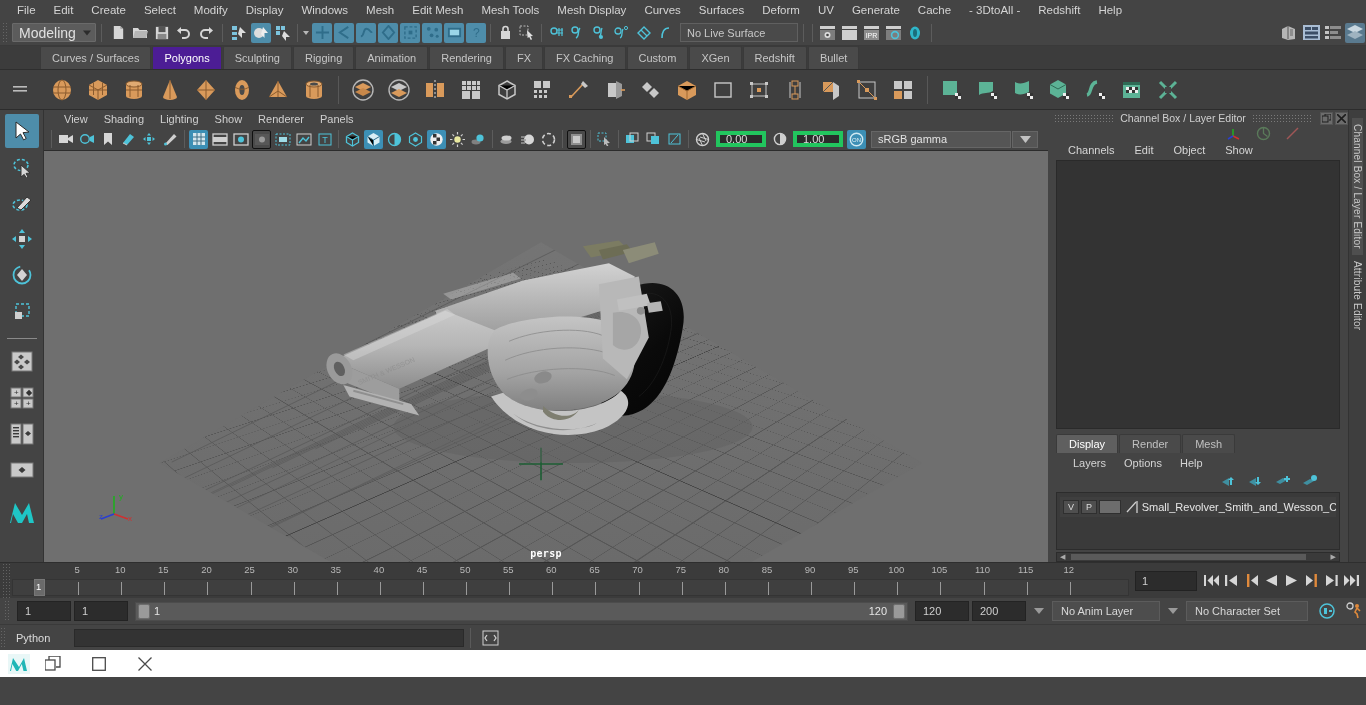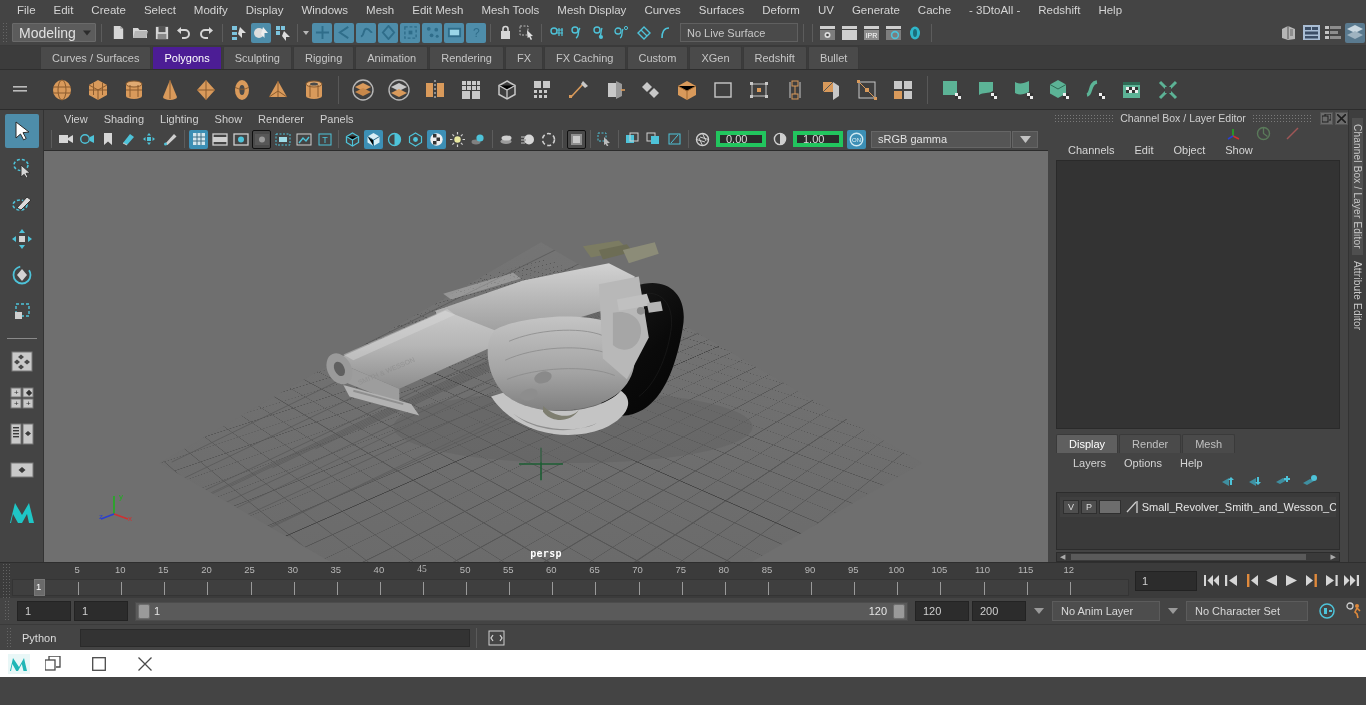--- a/index.html
+++ b/index.html
@@ -205,21 +205,21 @@
   .rangebar .lbl-l { position:absolute; left:18px; font-size:11px; color:#e5e5e5;}
   .rangebar .lbl-r { position:absolute; right:20px; font-size:11px; color:#e5e5e5;}
   .dropsel {
     height:20px; background:#4d4d4d; border:1px solid #5c5c5c; color:#d8d8d8; font-size:11px;
     display:flex; align-items:center; padding:0 8px;
   }
   .tri-down { width:0;height:0;border-left:5px solid transparent;border-right:5px solid transparent;
               border-top:6px solid #9a9a9a; margin:0 5px;}
 
   
-  .cmdline { height:26px; background:#444; display:flex; align-items:center; padding-left:6px; gap:6px; border-top:1px solid #3a3a3a;}
+  .cmdline { height:26px; background:#444; display:flex; align-items:center; gap:6px; border-top:1px solid #3a3a3a;}
   .cmd-label { font-size:11px; color:#dcdcdc; width:52px; }
   .cmd-input { width:390px; height:18px; background:#333; border:1px solid #2a2a2a;}
   .cmd-sep { width:1px; height:20px; background:#5a5a5a;}
   .cmd-out { flex:1; font-size:10.5px; color:#d8d8d8; padding-left:4px; font-family:"Liberation Sans", sans-serif;}
   .cmd-right { width:26px; height:20px; display:flex; align-items:center; justify-content:center;}
 
   
   .taskbar { height:27px; background:#ffffff; display:flex; align-items:center; padding-left:8px; gap:0;}
   .tb-item { width:46px; height:27px; display:flex; align-items:center; justify-content:center; }
   .tb-appicon { width:22px; height:20px; display:flex; align-items:center; justify-content:center;}
@@ -1409,21 +1409,21 @@
     <div class="ts-track">
       <div class="ts-ticklabels" id="ts-labels">
           <span style="left: 65.1148px;">5</span>
           <span style="left: 108.23px;">10</span>
           <span style="left: 151.344px;">15</span>
           <span style="left: 194.459px;">20</span>
           <span style="left: 237.574px;">25</span>
           <span style="left: 280.689px;">30</span>
           <span style="left: 323.803px;">35</span>
           <span style="left: 366.918px;">40</span>
-          <span style="left: 410.033px; font-family: Liberation Serif, serif;">45</span>
+          <span style="left: 410.033px;">45</span>
           <span style="left: 453.148px;">50</span>
           <span style="left: 496.262px;">55</span>
           <span style="left: 539.377px;">60</span>
           <span style="left: 582.492px;">65</span>
           <span style="left: 625.607px;">70</span>
           <span style="left: 668.721px;">75</span>
           <span style="left: 711.836px;">80</span>
           <span style="left: 754.951px; text-align: center;">85</span>
           <span style="left: 798.066px;">90</span>
           <span style="left: 841.18px;">95</span>

